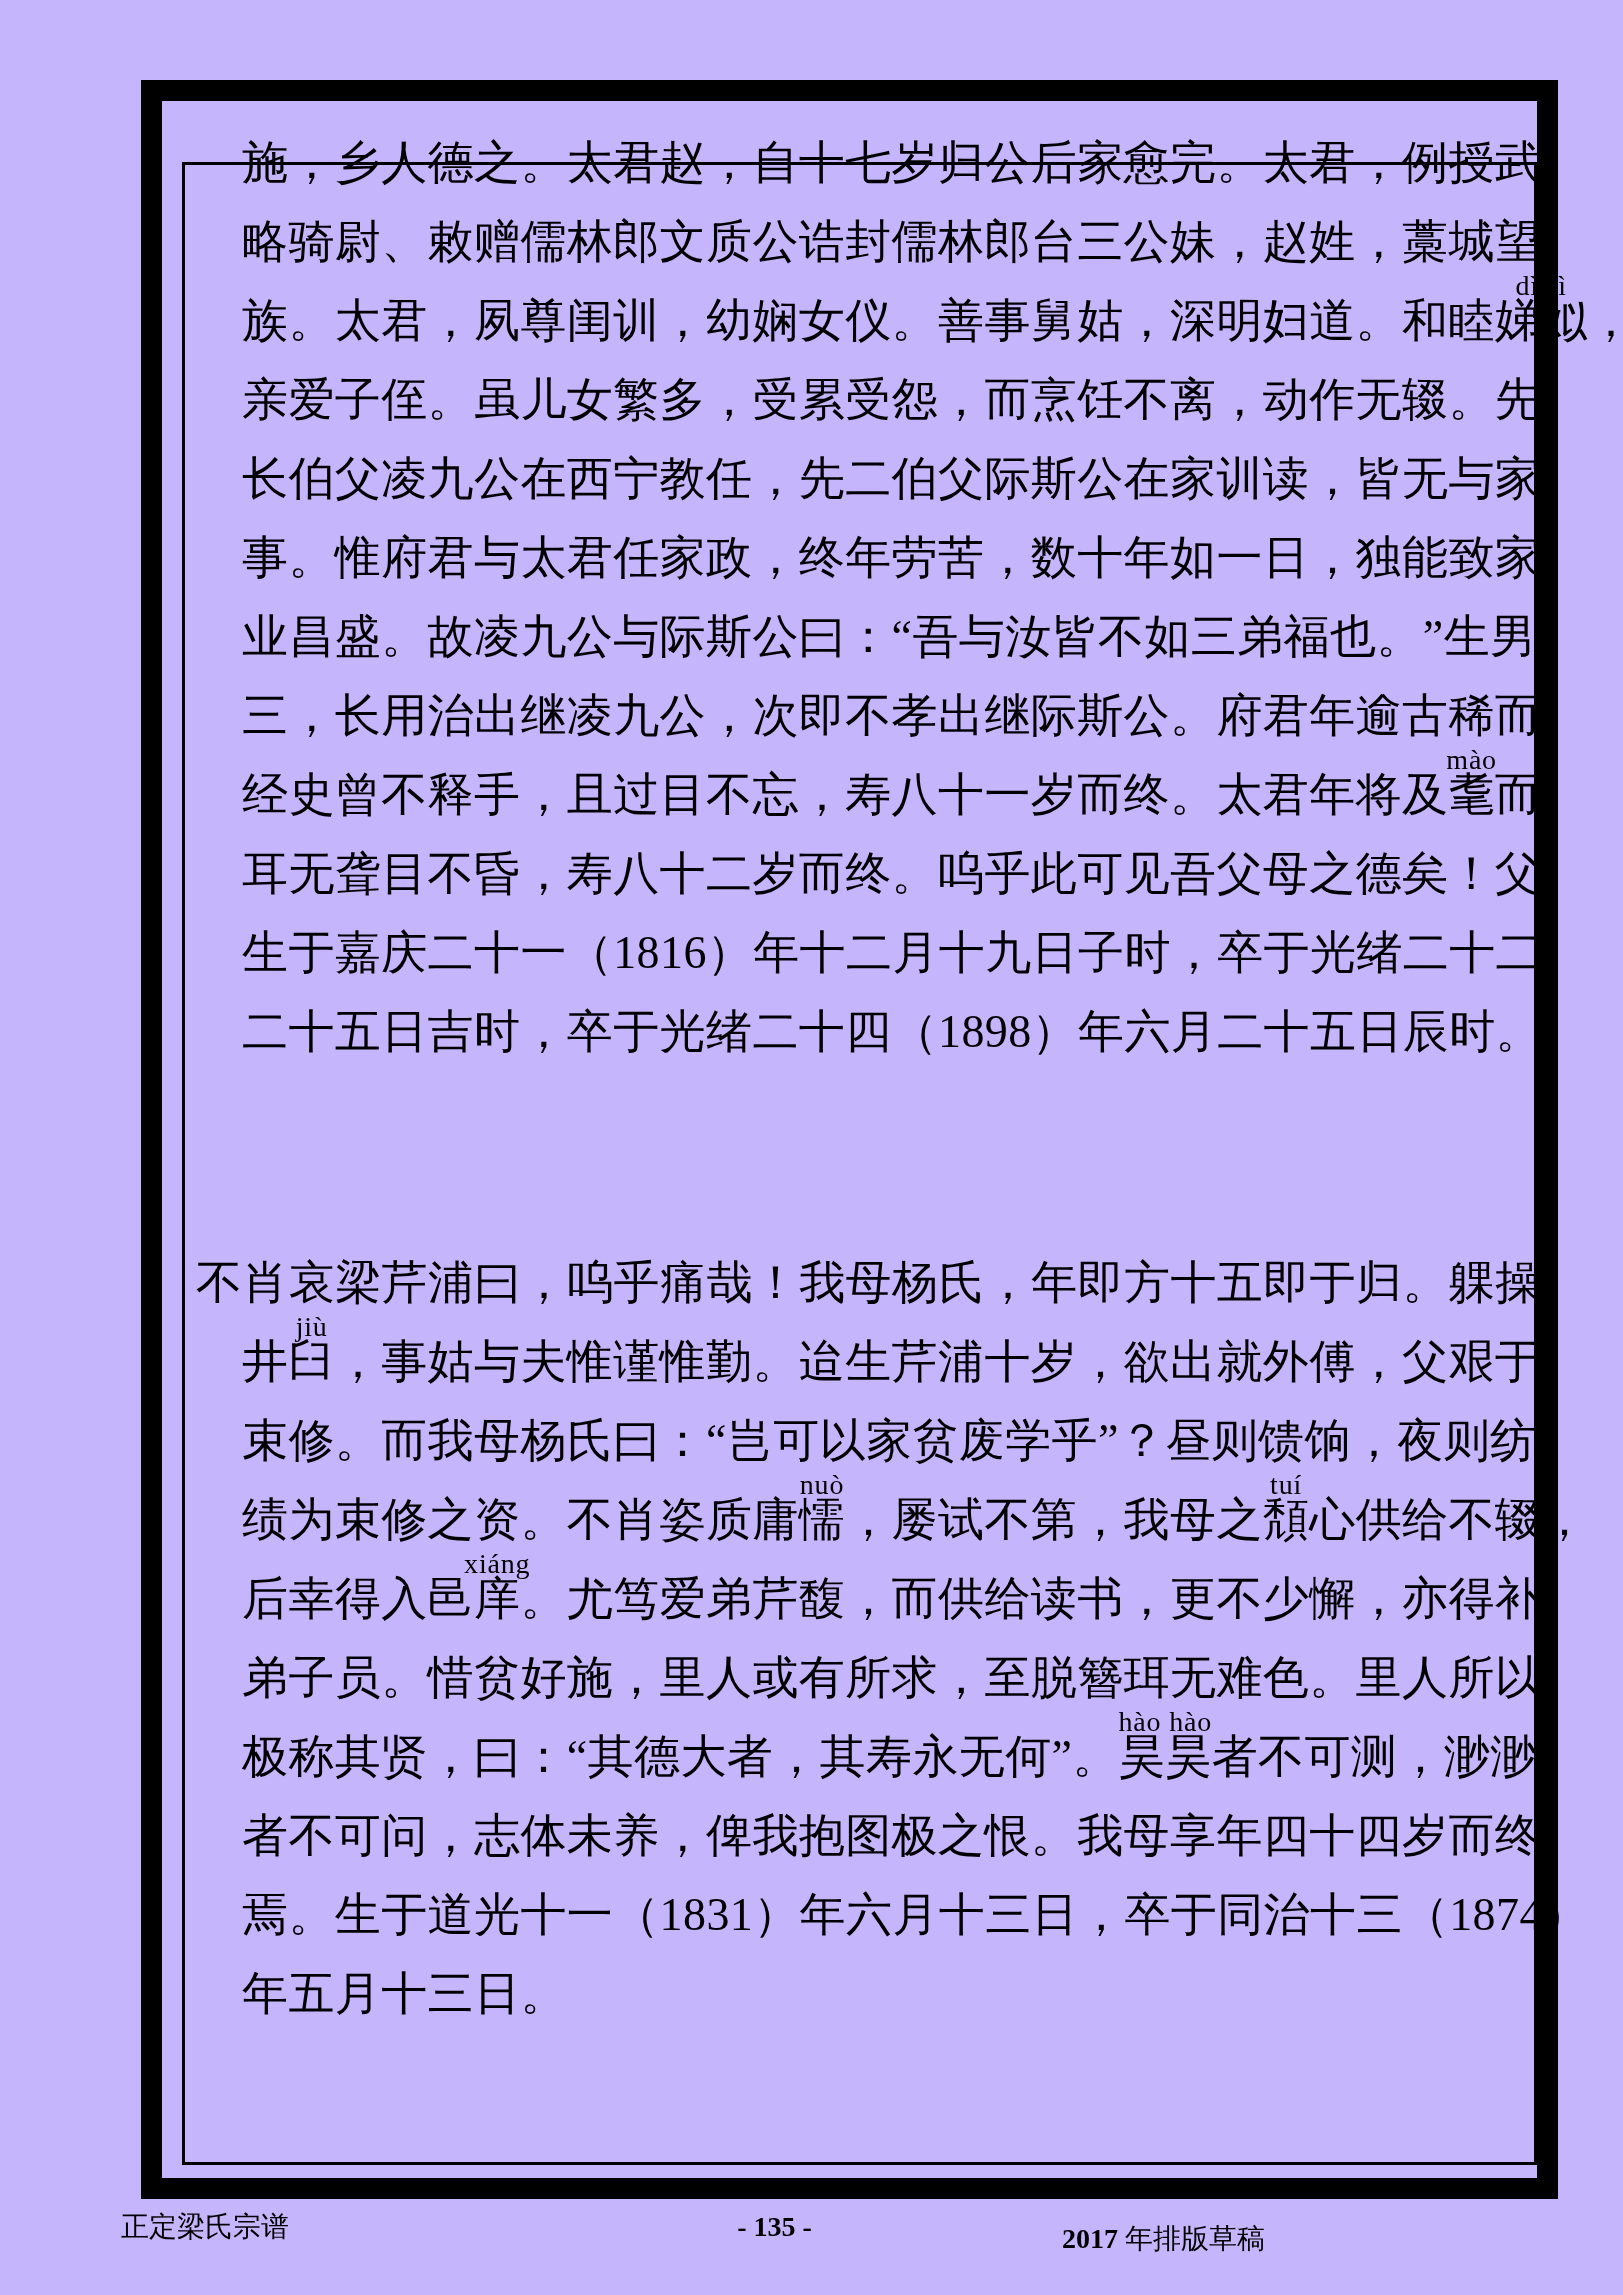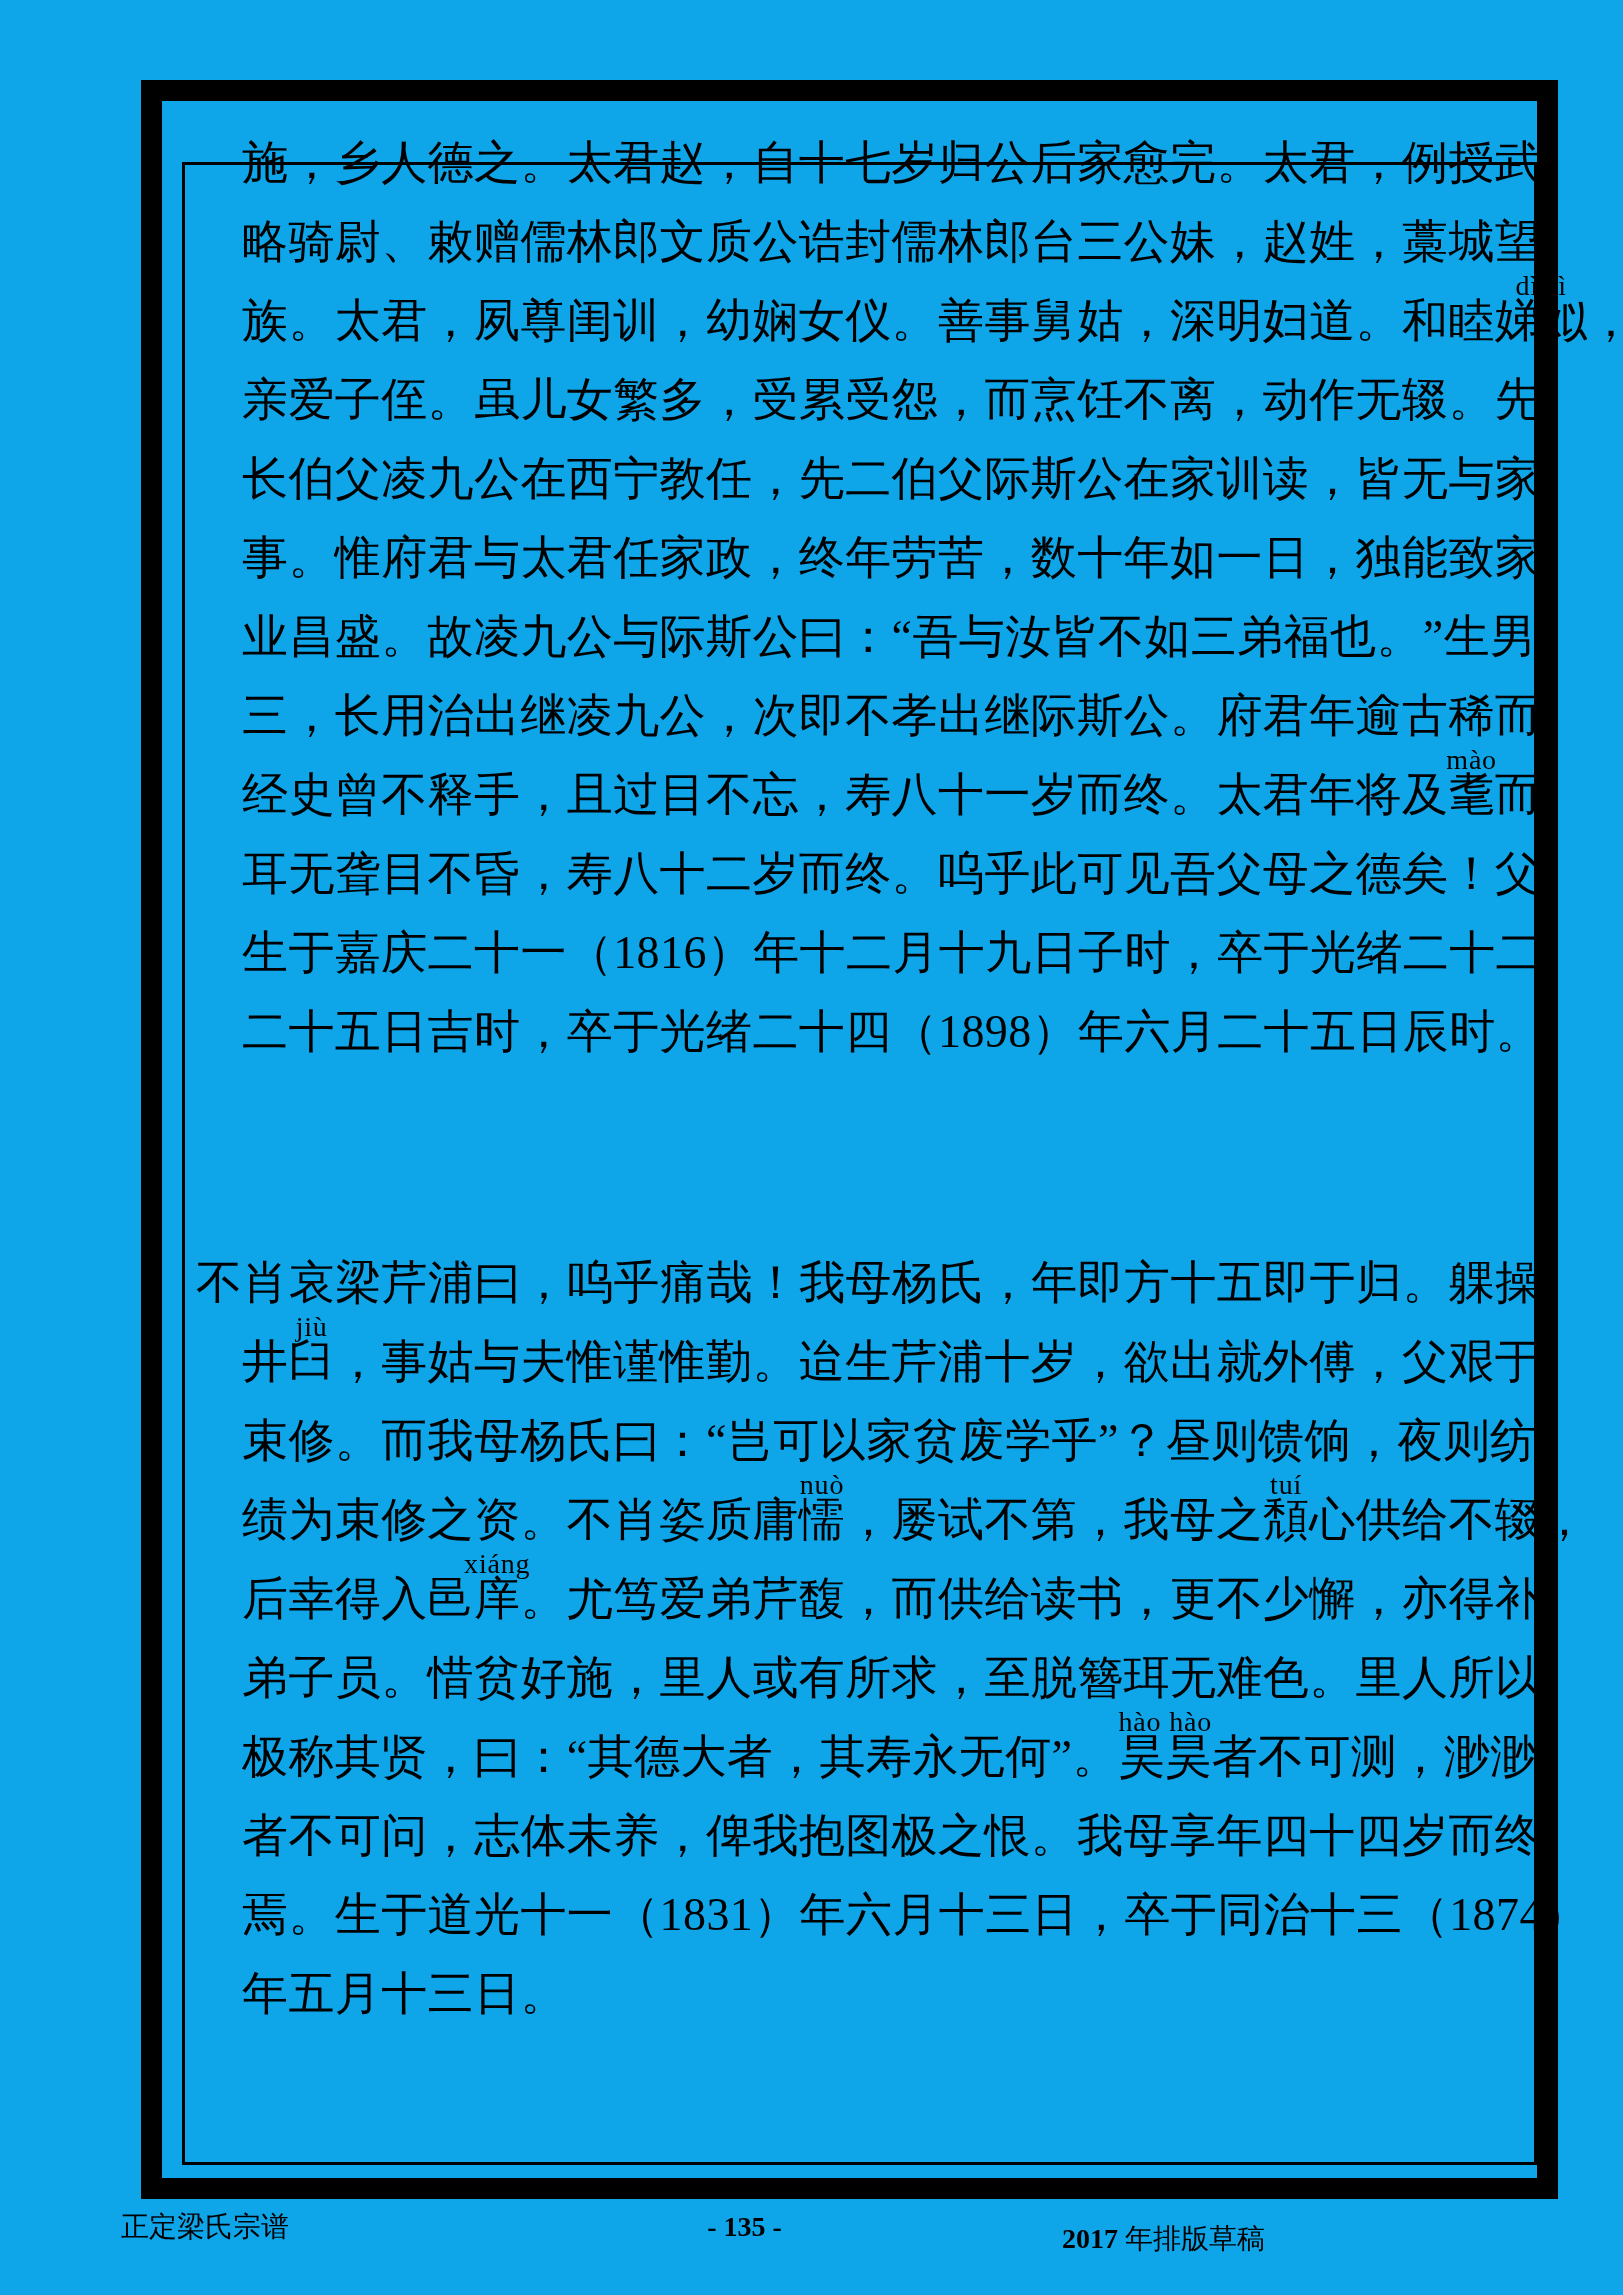--- a/index.html
+++ b/index.html
@@ -1,19 +1,19 @@
 <!DOCTYPE html>
 <html style="font-size:13px"><head>
 <meta charset="utf-8">
 <style>
   html,body{margin:0;padding:0;background:#ffffff;}
   .page{
     position:relative;
     width:1623px;height:2295px;
-    background:#0ea5e9;
+    background:#c4b5fd;
     overflow:hidden;
     font-family:"Liberation Serif", serif;
     color:#000;
   }
   .outer-border{
     position:absolute;left:141px;top:80px;
     width:1417px;height:2119px;
     border:21px solid #000;
     box-sizing:border-box;
   }
@@ -47,21 +47,21 @@
     letter-spacing:0.8px;
     white-space:nowrap;
     font-family:"Liberation Serif", serif;
     color:#000;
   }
   .footer{
     position:absolute;left:0;top:2202px;width:1623px;height:57px;
     font-size:28px;line-height:49px;
   }
   .f-left{position:absolute;left:121px;top:0;}
-  .f-center{position:absolute;left:622px;width:245px;top:0;text-align:center;font-weight:bold;}
+  .f-center{position:absolute;left:652px;width:245px;top:0;text-align:center;font-weight:bold;}
   .f-right{position:absolute;left:1037px;top:12px;margin-left:25px;}
   .f-right b{font-weight:bold;}
 </style>
 </head>
 <body>
 
 <div class="page">
   <div class="outer-border"></div>
   <div class="inner-border"></div>
 

